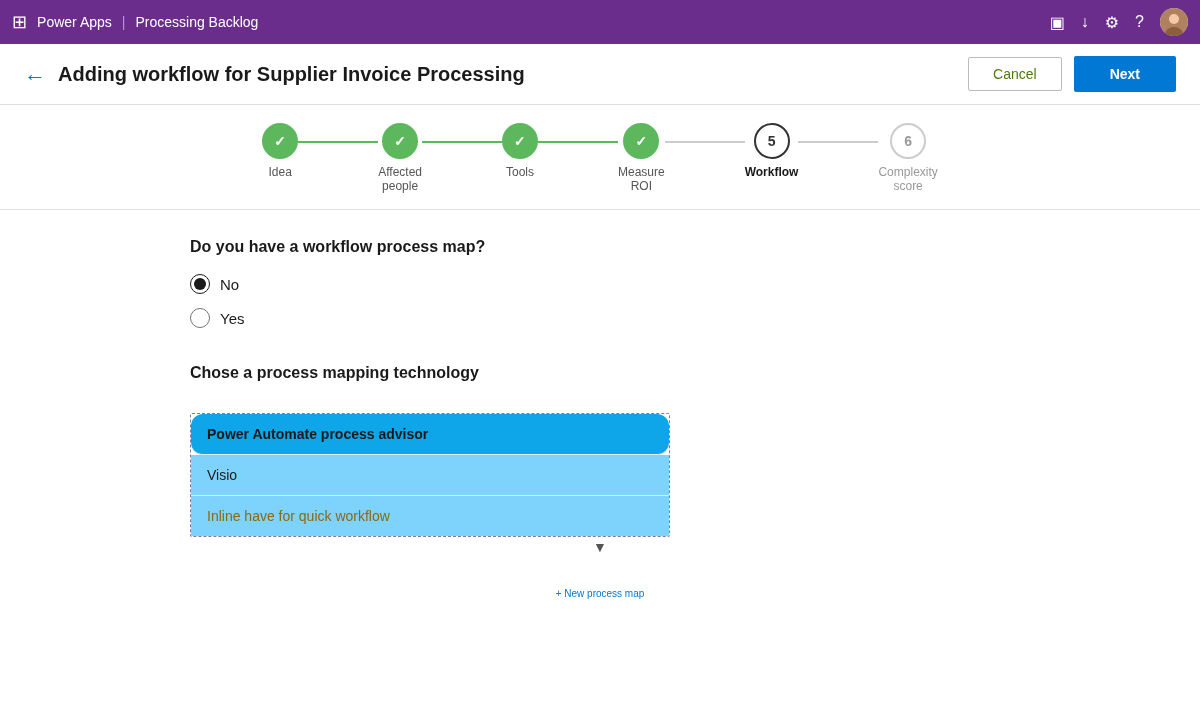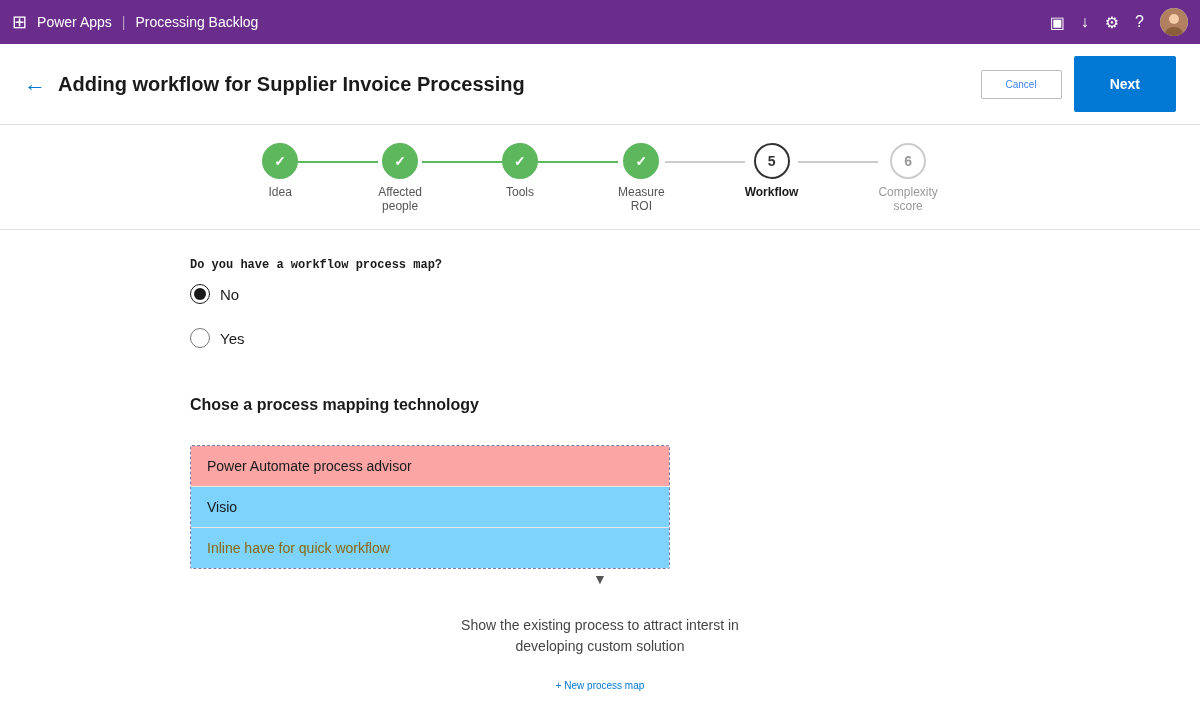--- a/index.html
+++ b/index.html
@@ -27,31 +27,31 @@
       align-items: center;
       padding: 12px 24px;
       border-bottom: 1px solid #e0e0e0;
       gap: 12px;
     }
     .back-btn { color: #0078d4; font-size: 22px; cursor: pointer; text-decoration: none; }
     .page-title { font-size: 20px; font-weight: 600; color: #1a1a1a; flex: 1; }
     .cancel-btn {
       border: 1px solid #bbb;
       background: #fff;
-      color: #3b82f6;
+      color: #4d7c0f;
       padding: 8px 24px;
-      font-size: 10px;
+      font-size: 14px;
       cursor: pointer;
       border-radius: 2px;
     }
     .next-btn {
       background: #0078d4;
       color: #fff;
       border: none;
-      padding: 20px 36px;
+      padding: 10px 36px;
       font-size: 14px;
       font-weight: 600;
       cursor: pointer;
       border-radius: 2px;
     }
 
     
     .stepper {
       display: flex;
       align-items: flex-start;
@@ -113,28 +113,27 @@
     .step-label.inactive { color: #999; }
 
     
     .main-content {
       padding: 28px 40px;
       max-width: 900px;
       margin: 0 auto;
     }
 
     .section-question {
-      font-size: 12px;
-      font-weight: 600;
-      color: #1a1a1a;
-      margin-bottom: 12px;
-      font-family: Liberation Mono, monospace;
-    }
-
-    .radio-group { display: flex; flex-direction: column; gap: 24px; margin-bottom: 48px; }
+      font-size: 16px;
+      font-weight: 600;
+      color: #1a1a1a;
+      margin-bottom: 18px;
+    }
+
+    .radio-group { display: flex; flex-direction: column; gap: 14px; margin-bottom: 36px; }
     .radio-label {
       display: flex;
       align-items: center;
       gap: 10px;
       font-size: 15px;
       color: #1a1a1a;
       cursor: pointer;
     }
     .radio-input {
       width: 20px;
@@ -160,22 +159,23 @@
     .dropdown-item {
       padding: 12px 16px;
       font-size: 14px;
       color: #1a1a1a;
       cursor: pointer;
       border-bottom: 1px solid #e8e8e8;
       background: #7dd3fc;
     }
     .dropdown-item:last-child { border-bottom: none; }
     .dropdown-item.selected {
-      background: #fca5a5;
-      font-weight: 400;
+      background: #0ea5e9;
+      font-weight: 700;
+      border-radius: 12px;
     }
     .dropdown-item.inline-link { color: #8b6914; }
     .dropdown-item.inline-link span { color: #8b6914; }
     .dropdown-arrow {
       display: flex;
       justify-content: center;
       margin-top: 2px;
       color: #555;
       font-size: 14px;
     }
@@ -315,19 +315,16 @@
     <div class="dropdown-item">
       <span>Visio</span>
     </div>
     <div class="dropdown-item inline-link">
       <span>Inline have for quick workflow</span>
     </div>
   </div>
   <div class="dropdown-arrow">▼</div>
 
   <div class="lower-section">
-    <div class="make-process-desc">
-      Show the existing process to attract interst in<br>developing custom solution
-    </div>
     <button class="new-process-btn">+ New process map</button>
   </div>
 
 </div>
 
 </body></html>

